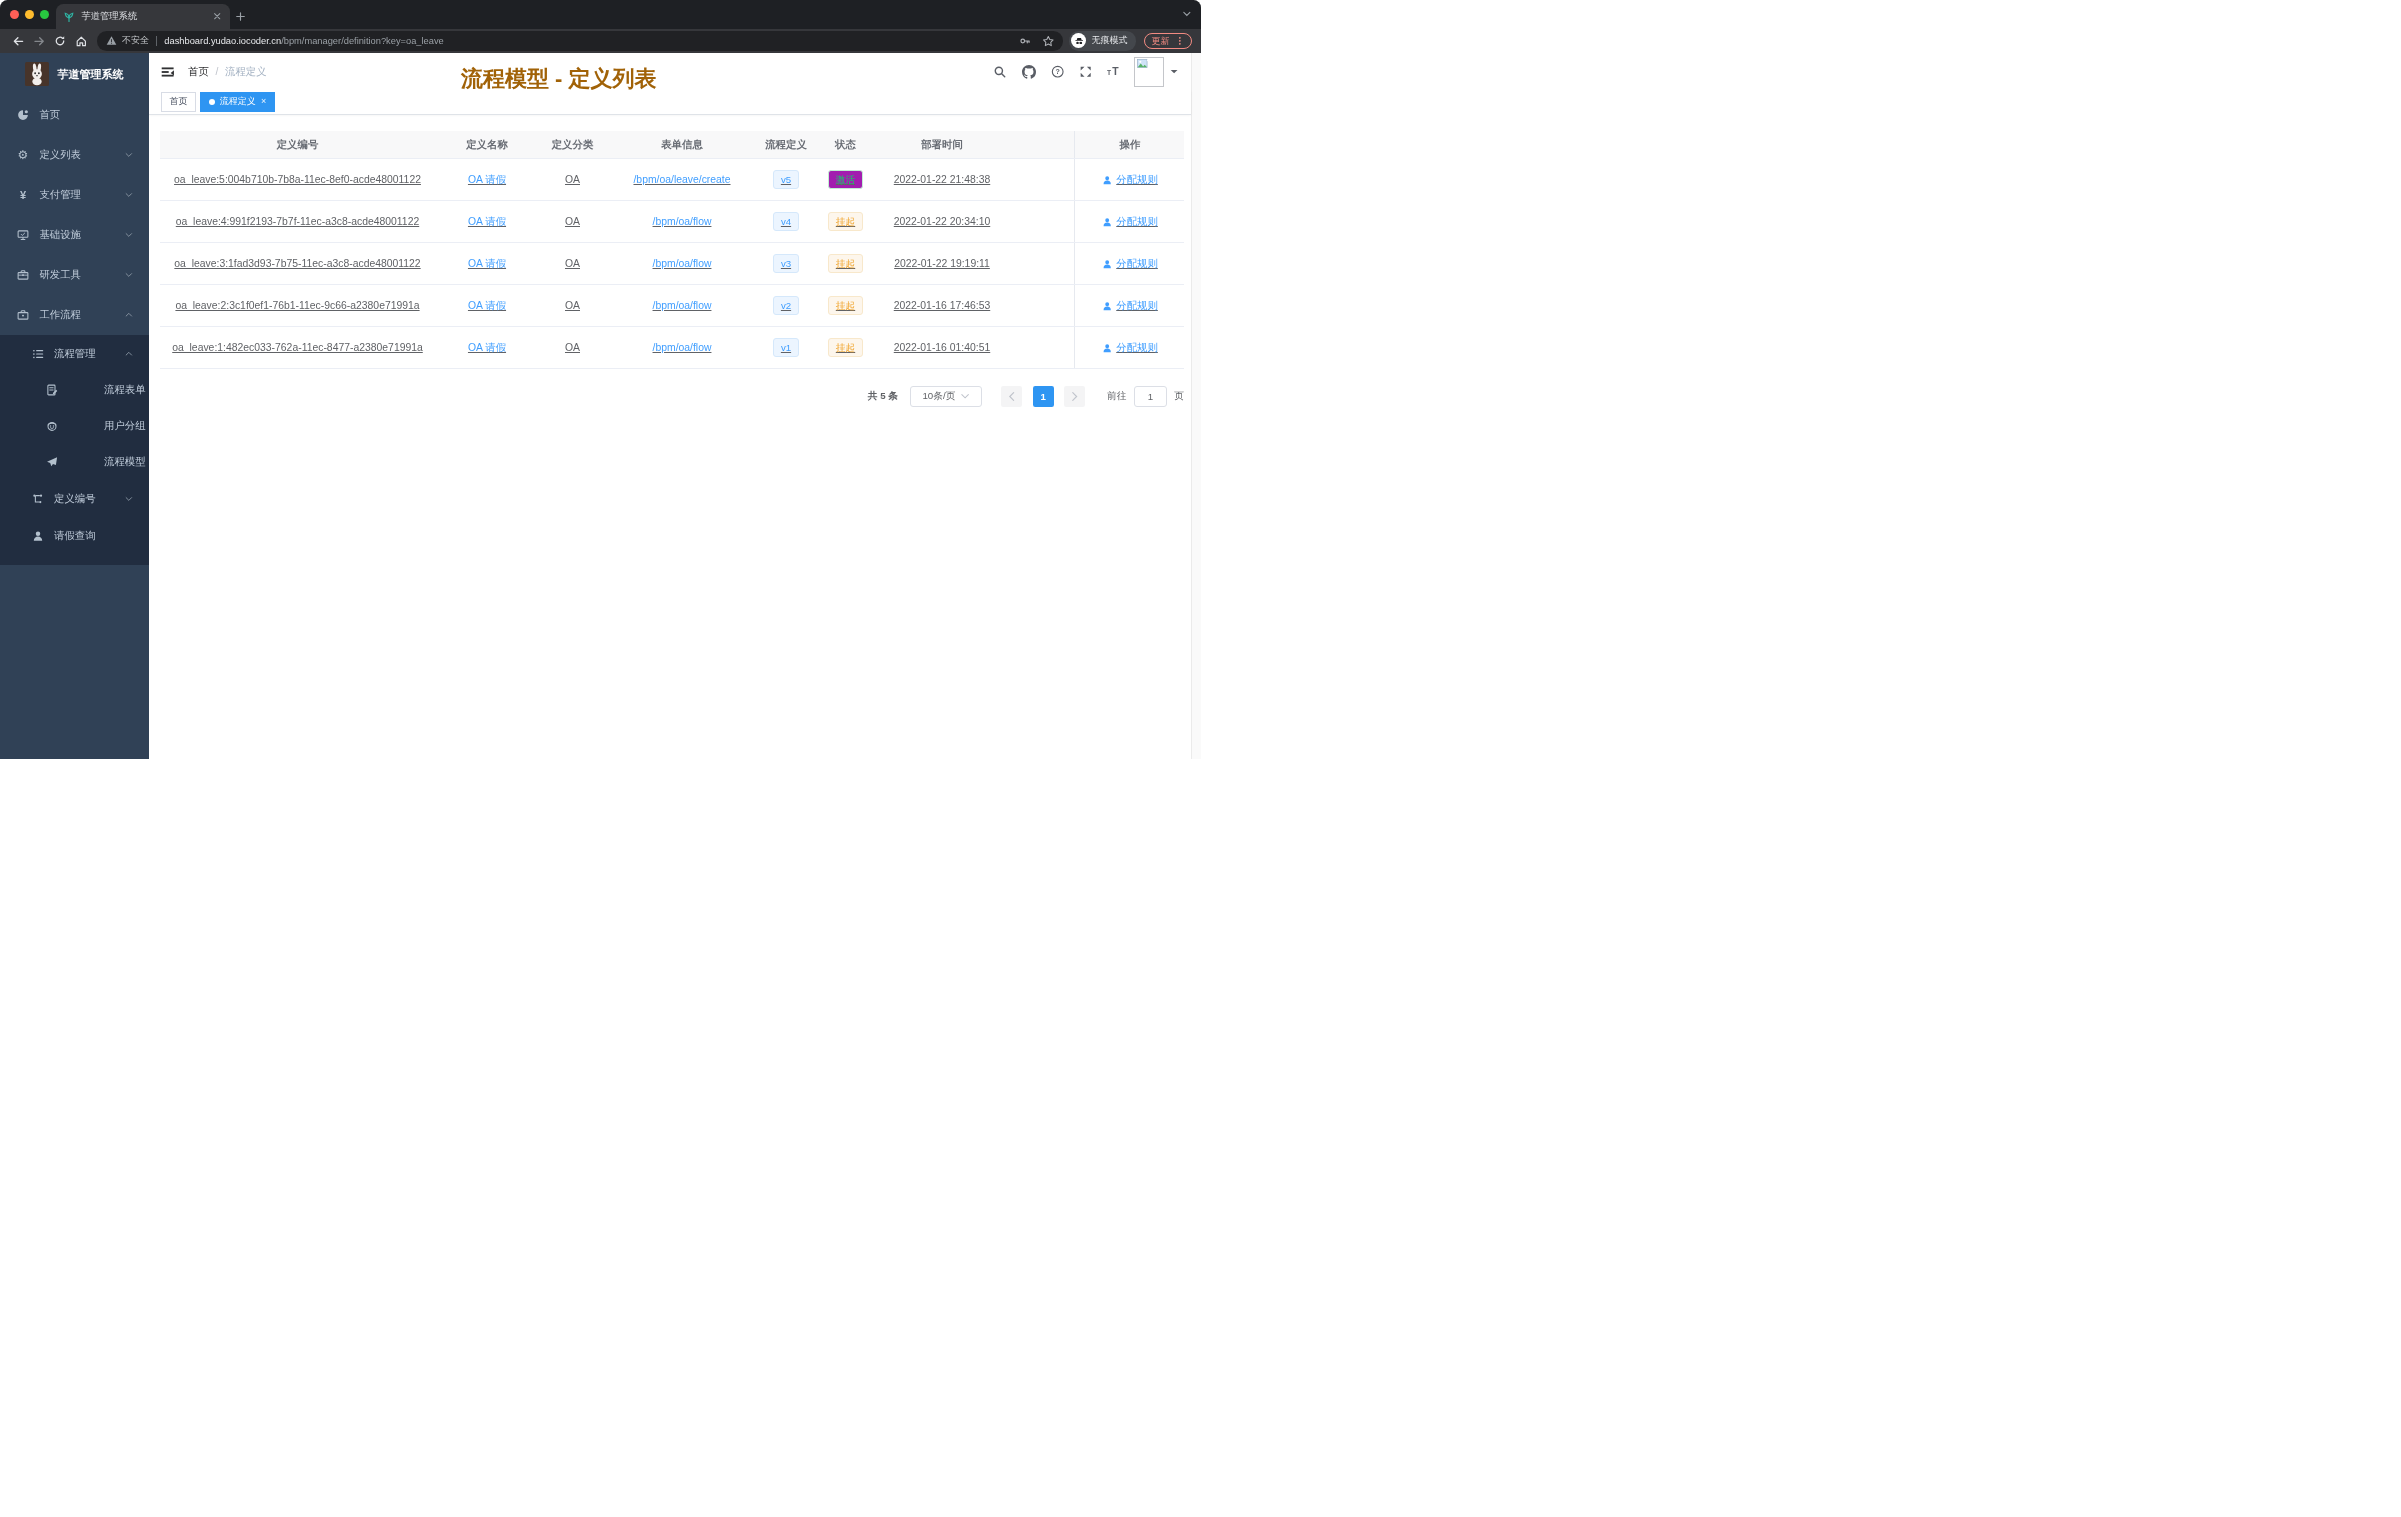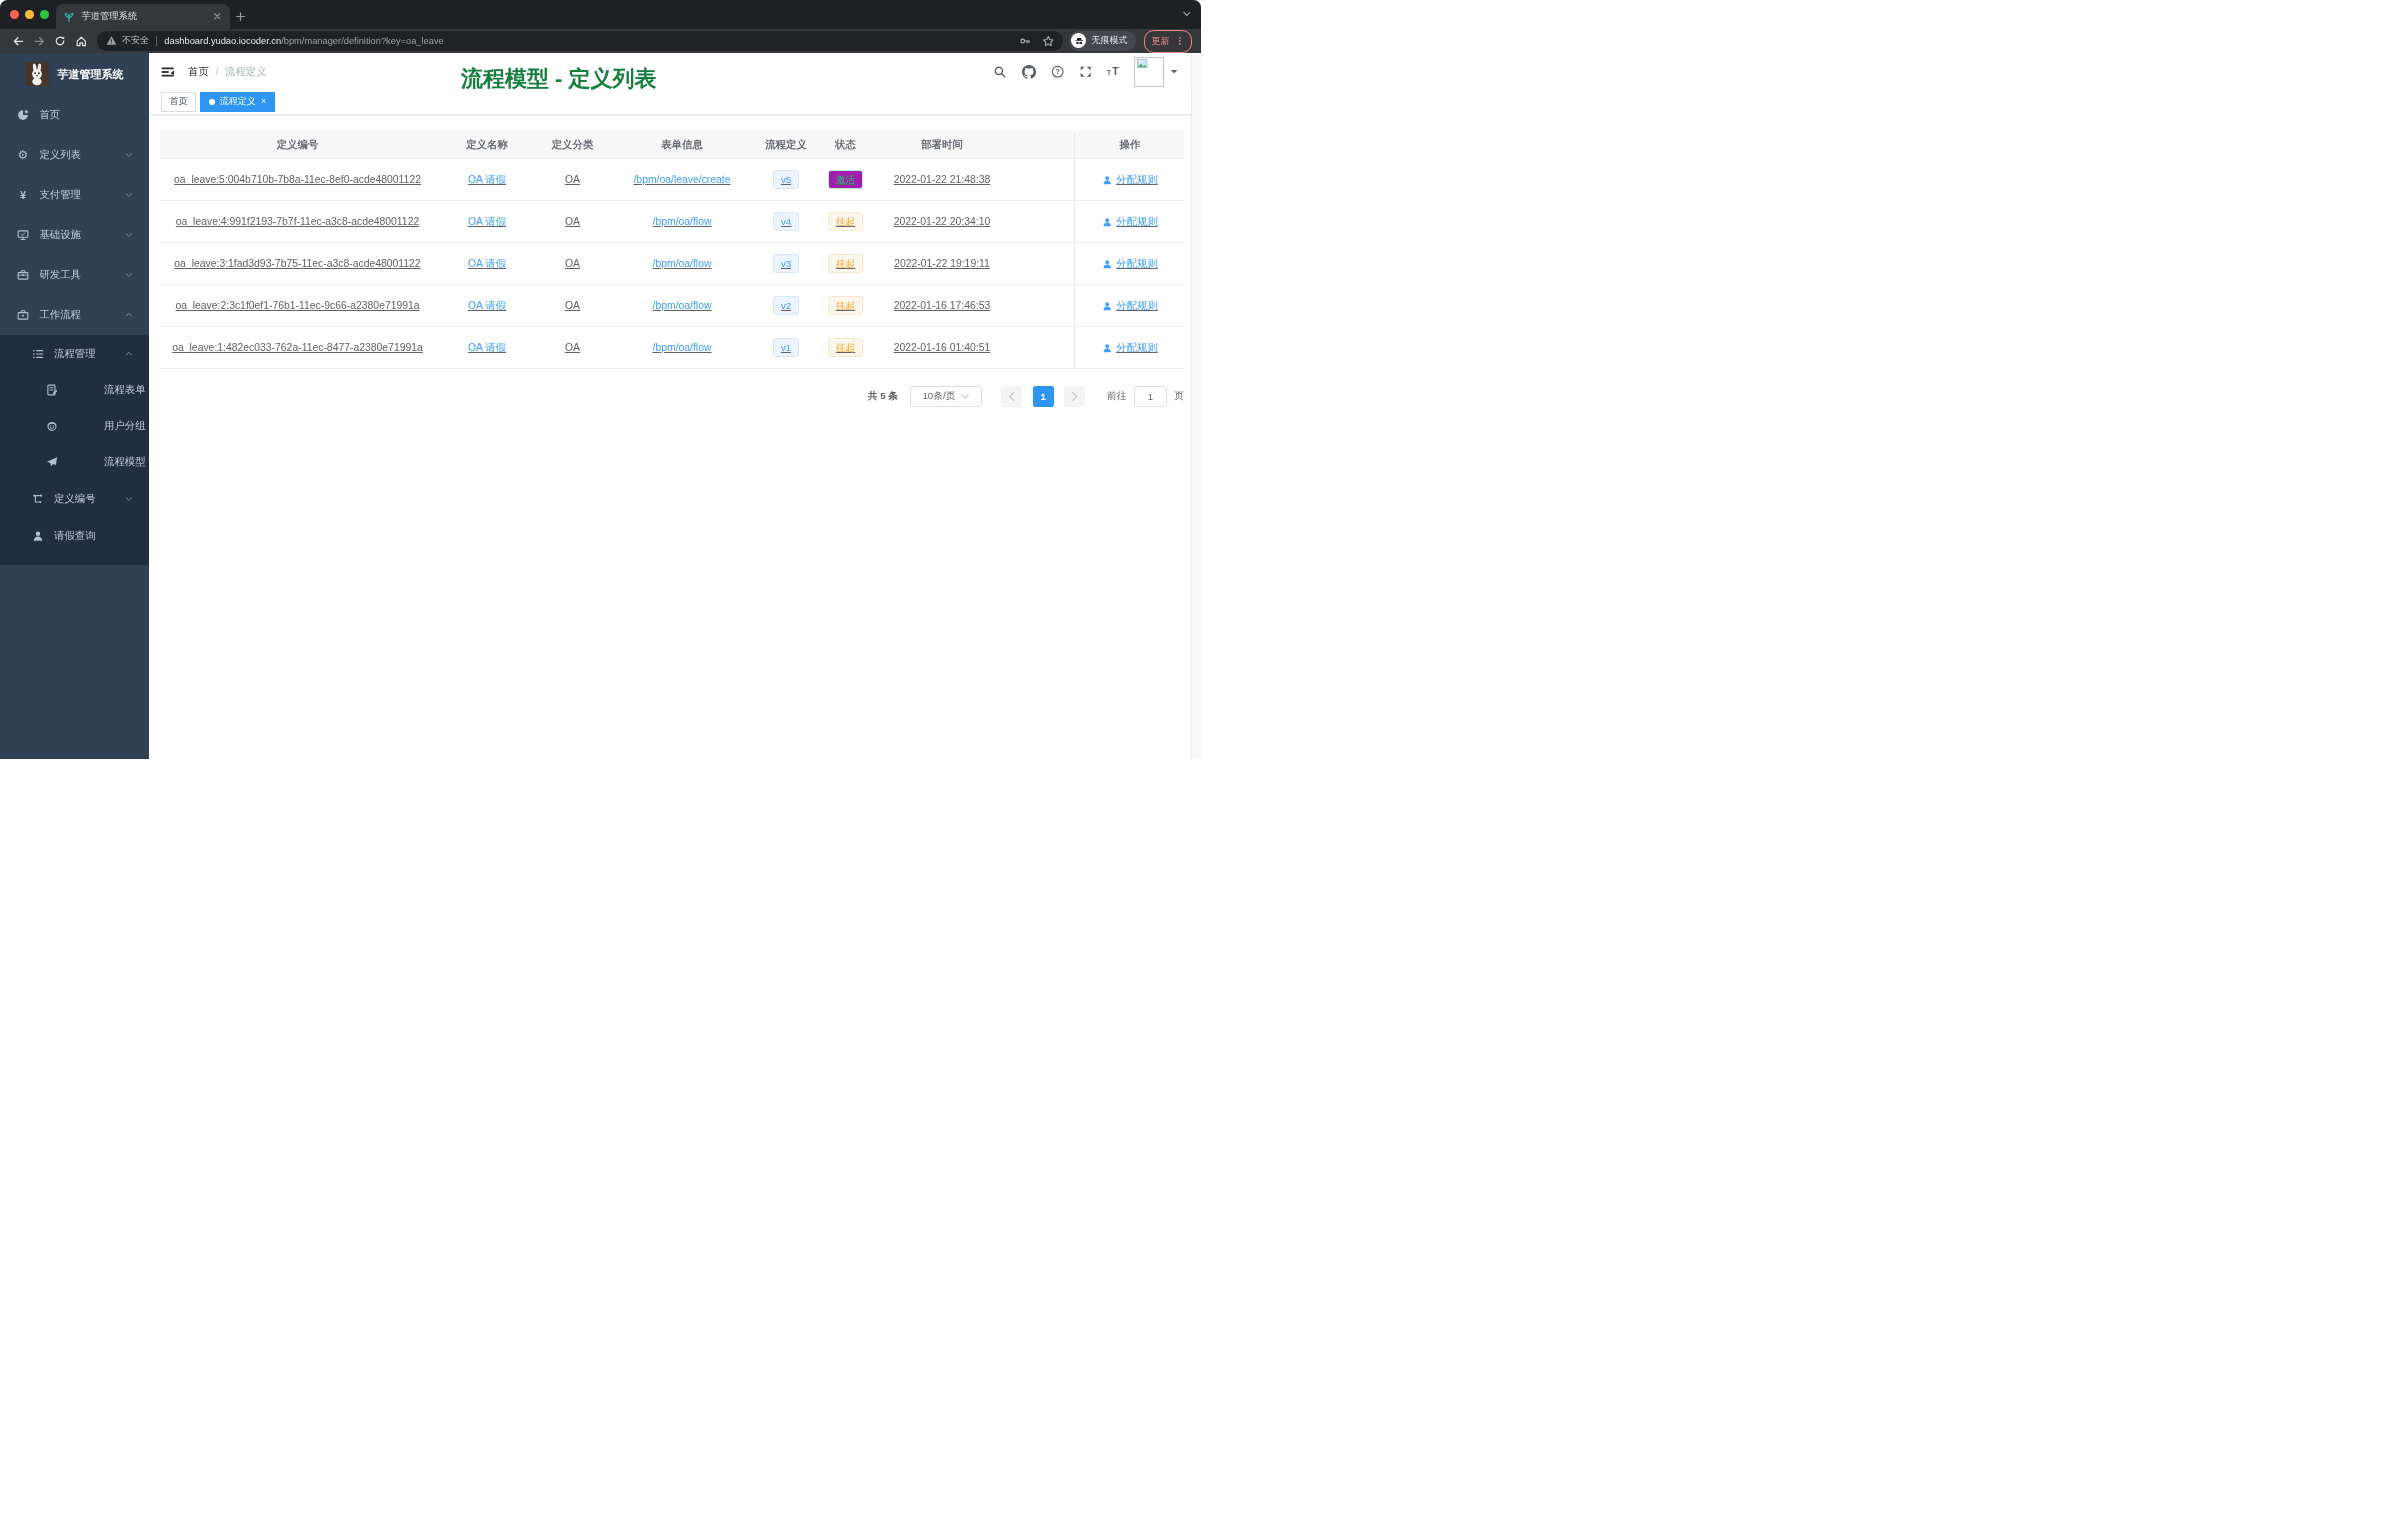--- a/index.html
+++ b/index.html
@@ -22,21 +22,21 @@
   .urlpill { flex:1; height:19.3px; margin:0 6px; background:#202124; border-radius:9.7px; display:flex; align-items:center; padding:0 9px; }
   .sec-label { font-size:9px; color:#c7cacd; margin-left:4.5px; white-space:nowrap; }
   .url-divider { width:0.7px; height:10.4px; background:#5f6368; margin:0 7.4px; }
   .url-domain { font-size:9.3px; color:#e8eaed; white-space:nowrap; }
   .url-path { font-size:9.3px; color:#9aa0a6; white-space:nowrap; }
   .pill-spacer { flex:1; }
   .pill-ic { color:#b0b3b8; margin-left:10.4px; }
   .incog { height:19.3px; background:#44474c; border-radius:9.7px; display:flex; align-items:center; gap:5.2px; padding:0 9px 0 2.2px; margin-right:7.4px; }
   .incog-circle { width:15px; height:15px; background:#fff; border-radius:50%; display:flex; align-items:center; justify-content:center; }
   .incog-label { font-size:9px; color:#e8eaed; white-space:nowrap; }
-  .update-pill { height:23px; border:0.7px solid #f28b82; border-radius:9.7px; display:flex; align-items:center; gap:5.2px; padding:0 6.7px; color:#f28b82; margin-right:1.5px; }
+  .update-pill { height:16px; border:0.7px solid #f28b82; border-radius:9.7px; display:flex; align-items:center; gap:5.2px; padding:0 6.7px; color:#f28b82; margin-right:1.5px; }
   .update-label { font-size:9px; white-space:nowrap; }
 
   
   .app { display:flex; height:706px; }
   .sidebar { width:149px; flex-shrink:0; background:#304156; overflow:hidden; }
   .logo-row { height:42px; display:flex; align-items:center; padding-left:24.5px; gap:9px; }
   .logo-title { color:#fff; font-size:11px; font-weight:bold; white-space:nowrap; }
   .menu-item { position:relative; display:flex; align-items:center; color:#bfcbd9; font-size:10.4px; cursor:pointer; }
   .menu-item .mi-icon { width:13.4px; display:flex; justify-content:center; color:#b3c0cd; }
   .menu-item .mi-label { margin-left:9.7px; white-space:nowrap; }
@@ -55,21 +55,21 @@
   .navbar2 { height:37px; display:flex; align-items:center; padding:0 12px; position:relative; background:#fff; }
   .hamburger { width:15px; height:15px; display:flex; align-items:center; color:#303133; }
   .breadcrumb { display:flex; align-items:center; margin-left:12px; font-size:10.4px; }
   .bc-home { color:#303133; }
   .bc-sep { color:#c0c4cc; margin:0 6.7px; }
   .bc-current { color:#a3b1c2; }
   .hdr-right { margin-left:auto; display:flex; align-items:center; }
   .hdr-ic { color:#5a5e66; margin-left:15px; }
   .avatar-box { width:30px; height:30px; border:0.7px solid #c4c6ca; background:#fff; margin-left:12px; padding:1.5px; }
   .caret { color:#5a5e66; margin-left:6px; }
-  .annotation { position:absolute; left:312px; top:11px; font-size:22px; font-weight:bold; color:#15803d; white-space:nowrap; pointer-events:none; }
+  .annotation { position:absolute; left:312px; top:11px; font-size:22px; font-weight:bold; color:#a16207; white-space:nowrap; pointer-events:none; }
 
   
   .tagsbar { height:25px; display:flex; align-items:center; padding:0 12px; gap:4.5px; background:#fff; border-bottom:0.7px solid #dfe3e8; box-shadow:0 0.7px 2.2px rgba(0,0,0,.06); position:relative; z-index:2; }
   .tag { height:19.3px; display:flex; align-items:center; gap:5.2px; padding:0 7.4px; border:0.7px solid #d8dce5; background:#fff; color:#495060; font-size:9px; cursor:pointer; }
   .tag.active { background:#2e95f2; border-color:#2e95f2; color:#fff; }
   .tag-dot { width:6px; height:6px; border-radius:50%; background:#fff; }
   .tag-close { font-size:9px; line-height:1; opacity:.9; }
 
   
   .content { flex:1; padding:16.3px 6.7px 0 11px; }

